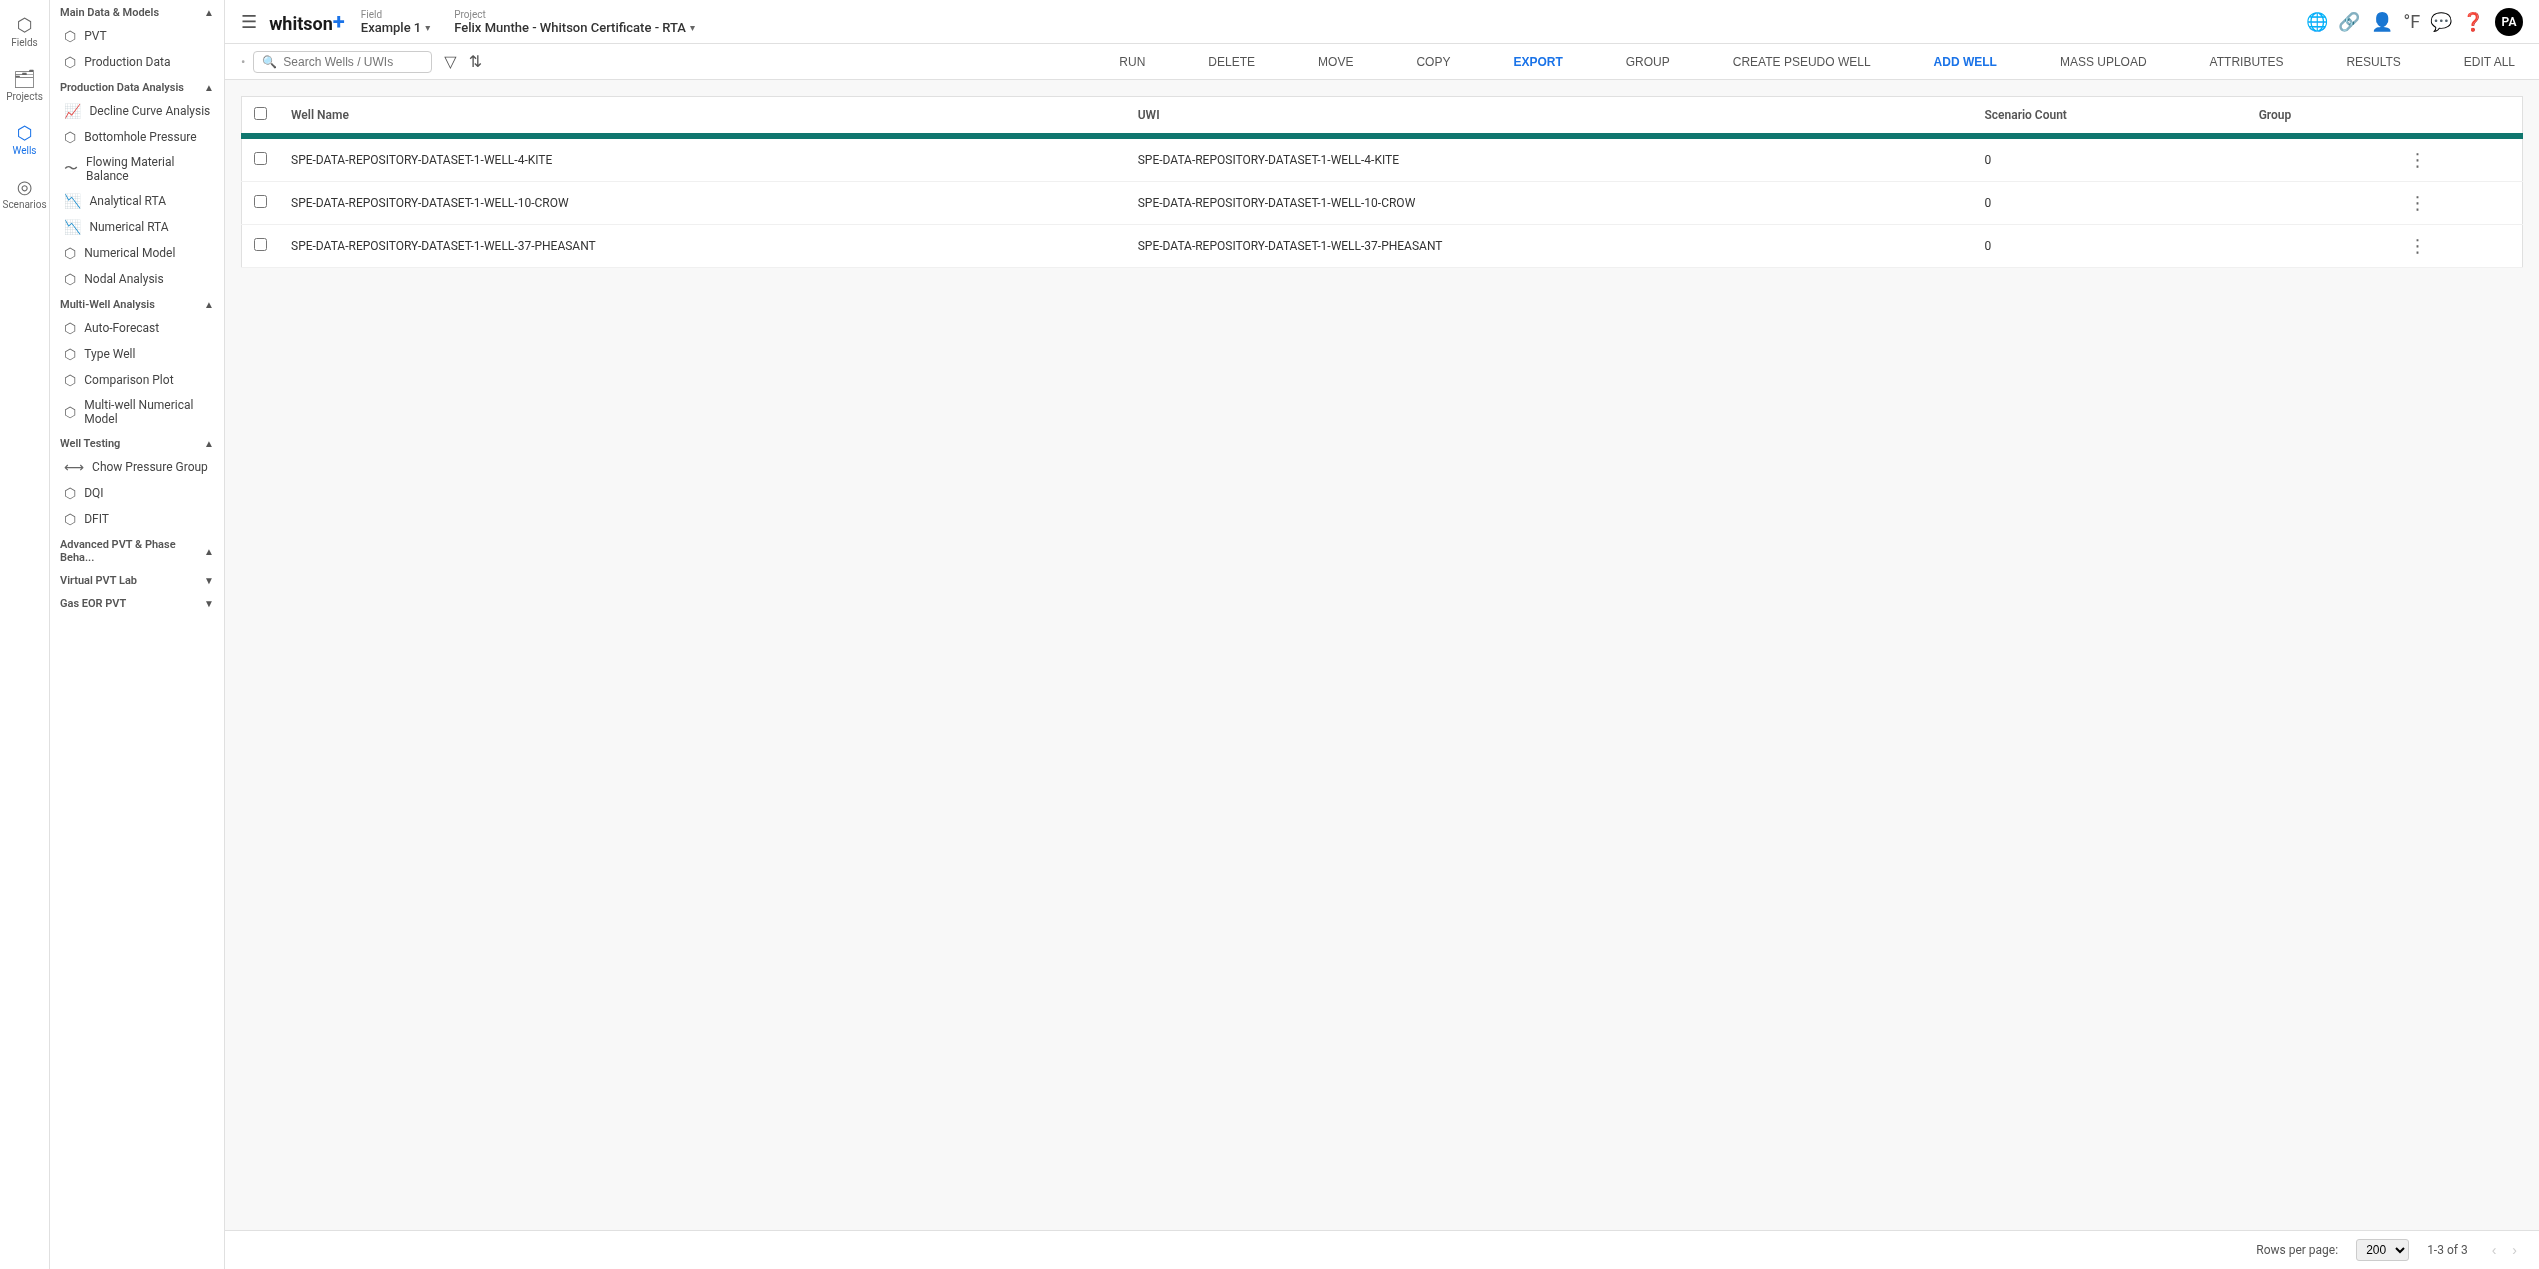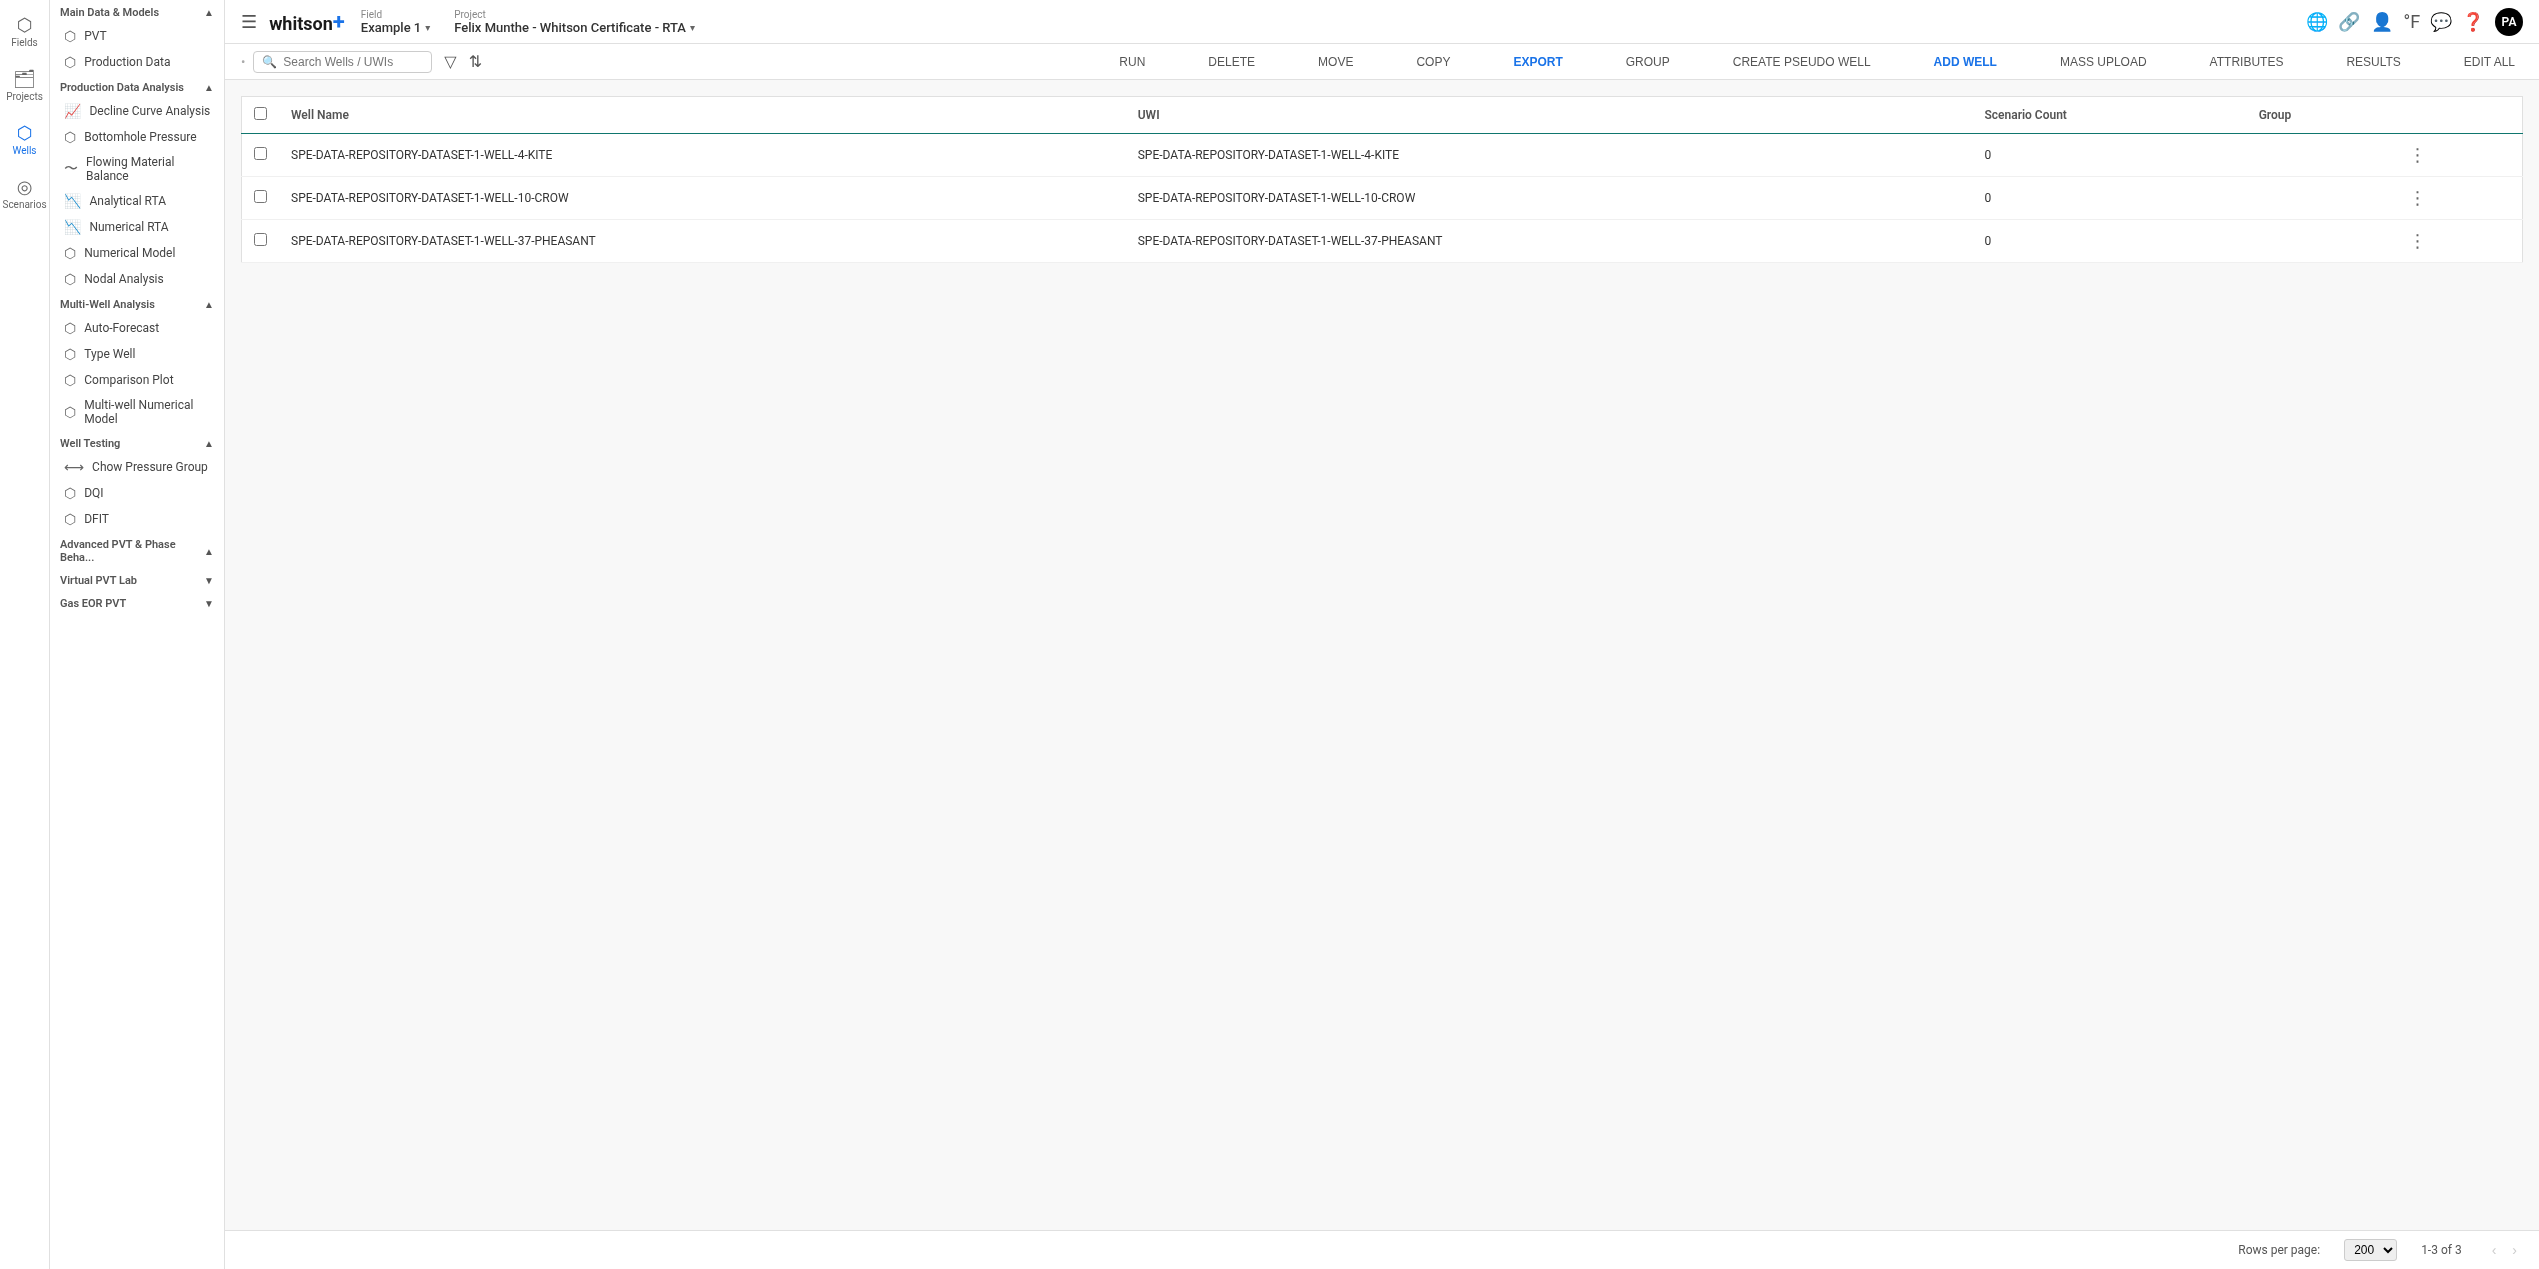--- a/index.html
+++ b/index.html
@@ -44,30 +44,30 @@
     .toolbar-icons { display: flex; gap: 4px; }
     .toolbar-icon-btn { background: none; border: none; cursor: pointer; color: #555; font-size: 16px; padding: 2px 4px; }
     .toolbar-spacer { flex: 1; }
     .toolbar-action { background: none; border: none; cursor: pointer; font-size: 12px; color: #555; padding: 4px 8px; font-weight: 500; margin-left: 39px; }
     .toolbar-action.primary { color: #1a73e8; font-weight: 600; }
     .toolbar-action.export { color: #1a73e8; font-weight: 600; }
 
     
     .table-area { flex: 1; overflow-y: auto; background: #f8f8f8; padding: 16px; }
     .data-table { width: 100%; background: #fff; border: 1px solid #e0e0e0; border-radius: 4px; border-collapse: collapse; }
-    .data-table thead tr { border-bottom: 1px solid #0f766e; }
+    .data-table thead tr { border-bottom: 6px solid #0f766e; }
     .data-table thead th { padding: 10px 12px; text-align: left; font-size: 12px; font-weight: 600; color: #555; background: #fff; }
     .data-table tbody tr { border-bottom: 1px solid #f0f0f0; }
     .data-table tbody td { padding: 10px 12px; font-size: 12px; color: #333; }
     .checkbox-cell { width: 36px; text-align: center; }
     .checkbox-cell input[type=checkbox] { cursor: pointer; }
     .more-btn { background: none; border: none; cursor: pointer; color: #666; font-size: 18px; padding: 0 4px; }
 
     
-    .pagination { display: flex; align-items: center; justify-content: flex-end; padding: 8px 16px; gap: 24px; background: #fff; border-top: 1px solid #e0e0e0; font-size: 12px; color: #555; }
+    .pagination { display: flex; align-items: center; justify-content: flex-end; padding: 8px 16px; gap: 18px; background: #fff; border-top: 1px solid #e0e0e0; font-size: 12px; color: #555; }
     .pagination select { border: 1px solid #ccc; border-radius: 3px; padding: 2px 5px; font-size: 12px; }
     .pagination-nav { display: flex; gap: 4px; }
     .pagination-btn { background: none; border: none; cursor: pointer; color: #555; font-size: 14px; padding: 2px 6px; }
     .pagination-btn:disabled { color: #ccc; cursor: default; }
 
     .layout-wrapper { display: flex; flex: 1; overflow: hidden; }
   </style>
 </head>
 <body>
 

